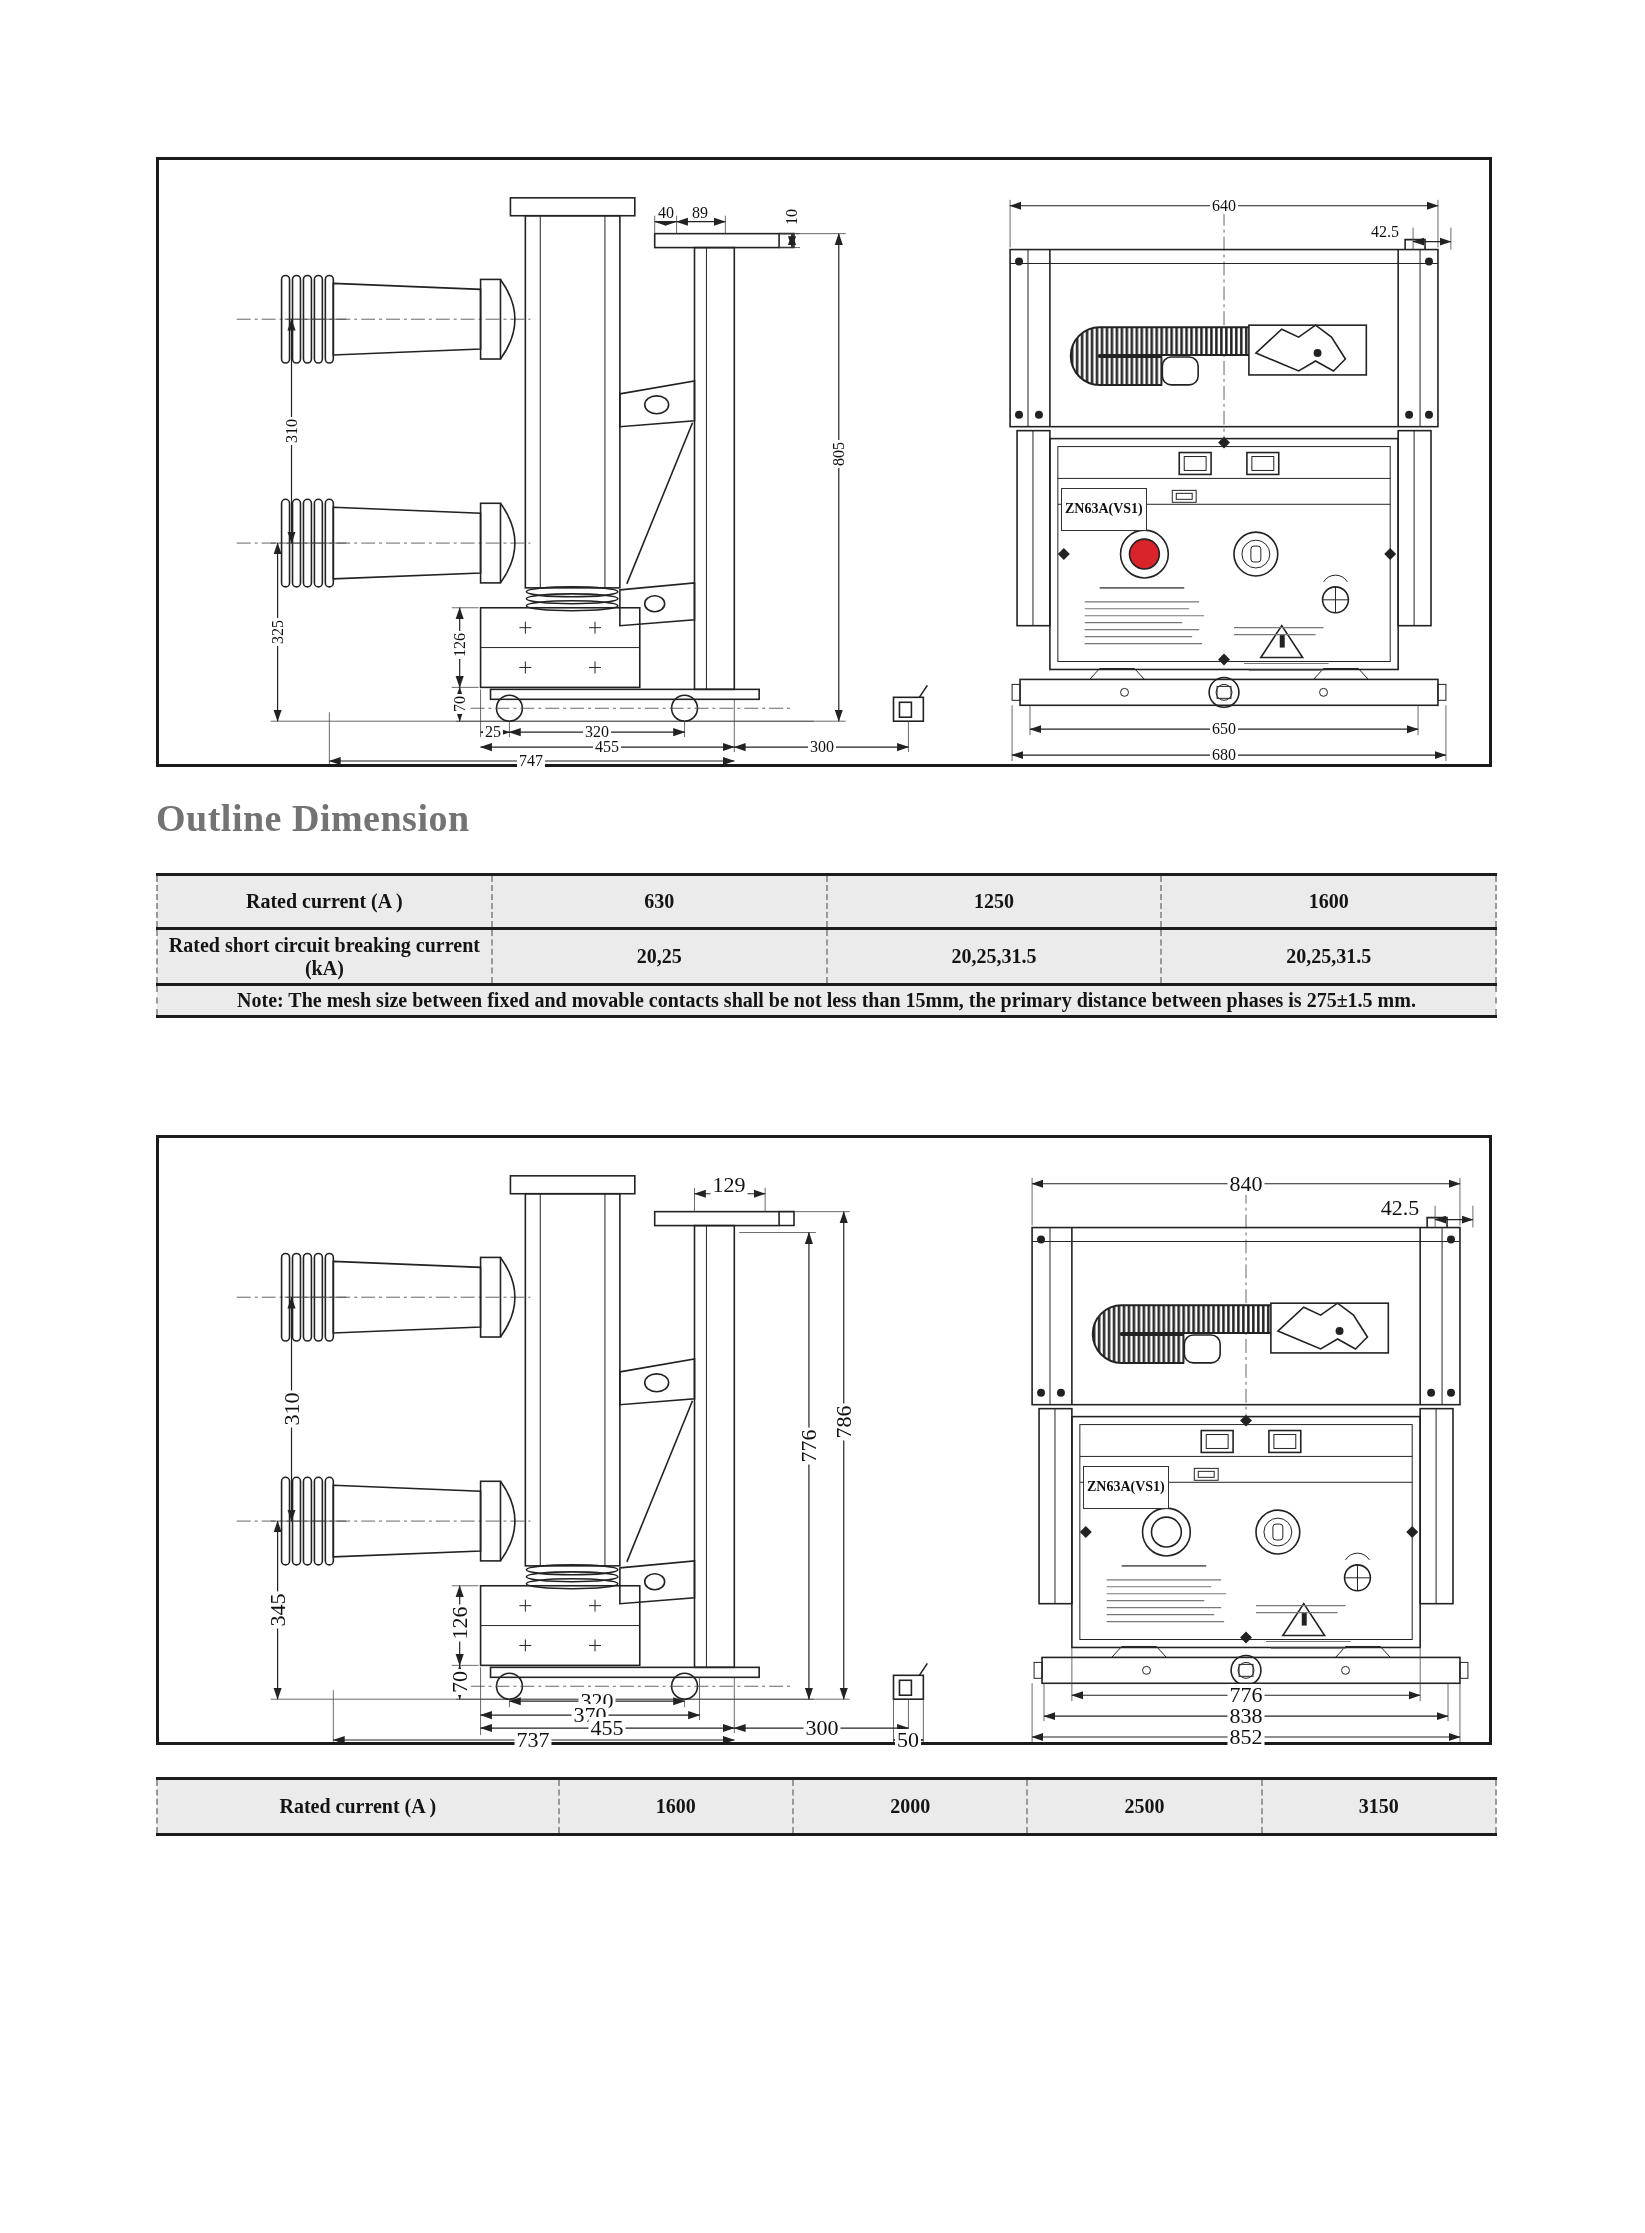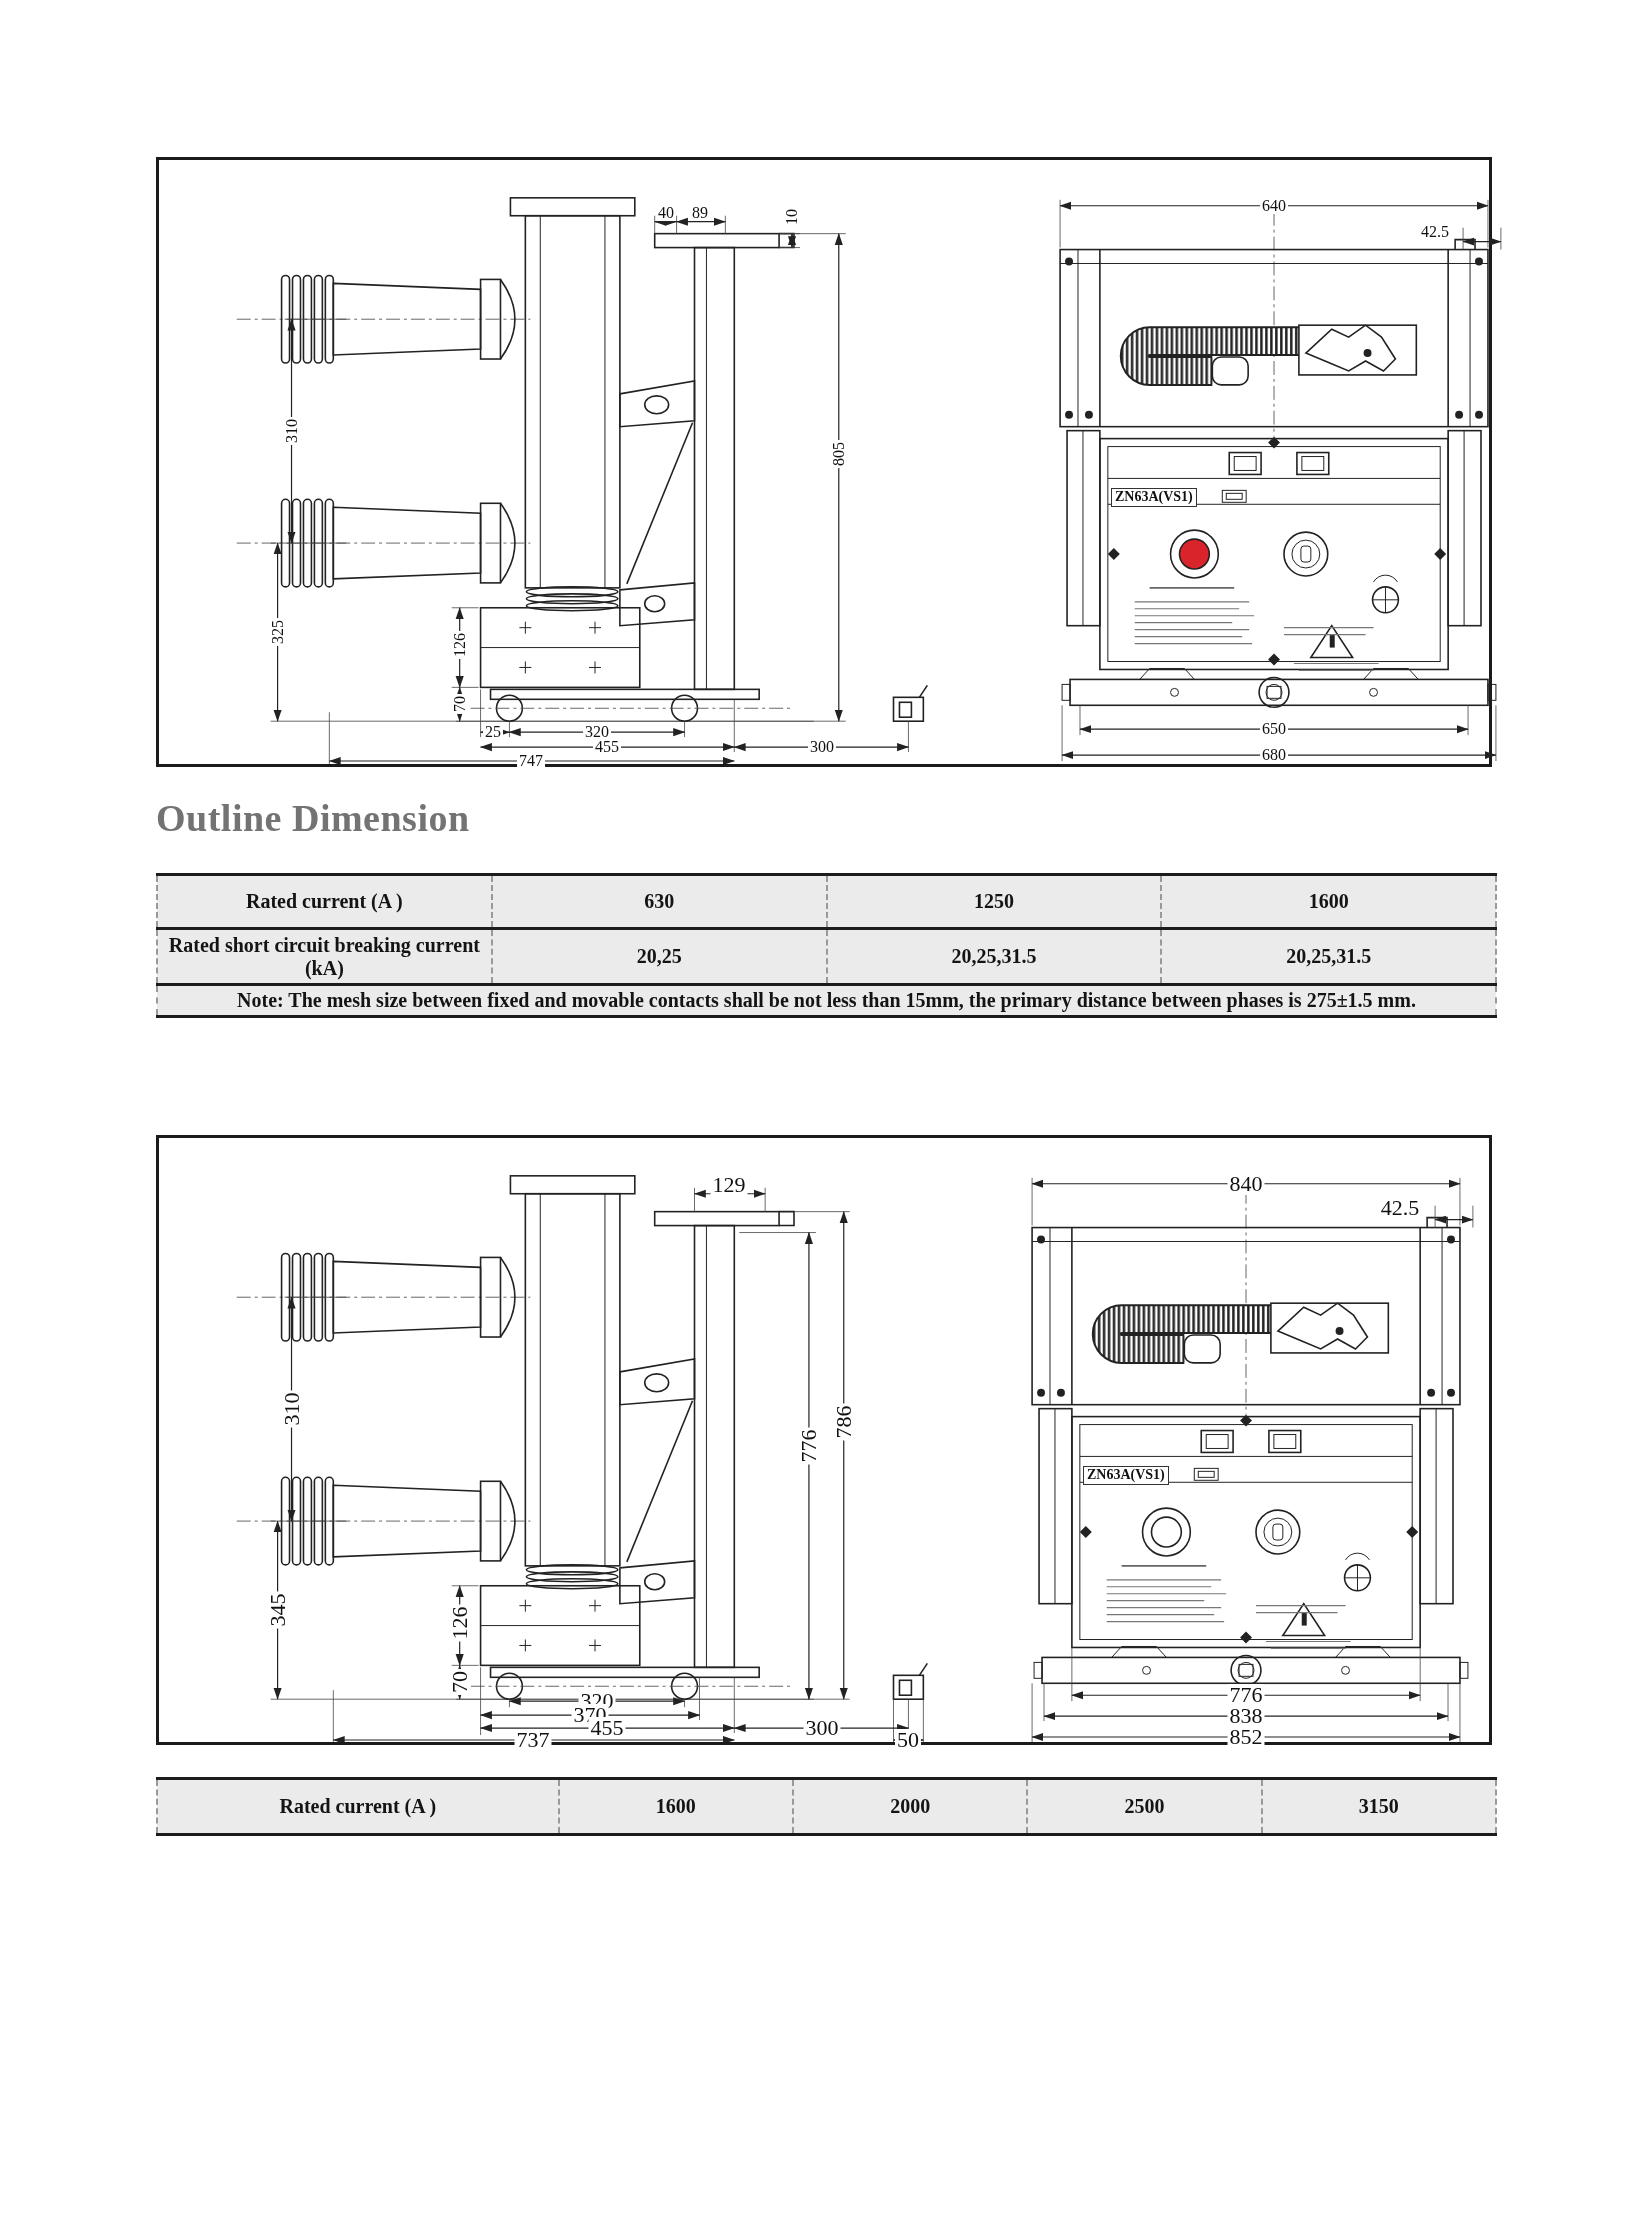--- a/index.html
+++ b/index.html
@@ -6,21 +6,21 @@
   body{width:1646px;height:2234px;position:relative;font-family:"Liberation Serif",serif;color:#111;}
   .figbox{position:absolute;border:3px solid #1b1b1b;background:#fff;}
   .half{position:absolute;top:0;}
   .half svg{display:block;}
   .dl{position:absolute;transform:translate(-50%,-50%);background:#fff;padding:0 2px;line-height:1;
       font-family:"Liberation Serif",serif;color:#111;white-space:nowrap;}
   .rot{transform:translate(-50%,-50%) rotate(-90deg);}
   .f1 .dl{font-size:16px;}
   .f2 .dl{font-size:22px;}
   .plabel{position:absolute;font:bold 14px "Liberation Serif",serif;border:1px solid #333;
-      padding:0 3px;background:#fff;line-height:1.2;white-space:nowrap;}
+      padding:12px 3px;background:#fff;line-height:1.2;white-space:nowrap;}
   #title{position:absolute;left:156px;top:796px;font:bold 38px "Liberation Serif",serif;
       letter-spacing:0.5px;color:#737373;text-align:center;}
   table.spec{position:absolute;border-collapse:collapse;table-layout:fixed;
       border-top:3px solid #1c1c1c;border-bottom:3px solid #1c1c1c;}
   table.spec td{background:#ebebeb;border-left:2px dashed #999;border-right:2px dashed #999;
       border-top:3px solid #1c1c1c;border-bottom:3px solid #1c1c1c;
       text-align:center;vertical-align:middle;font:bold 20px "Liberation Serif",serif;
       color:#141414;padding:2px 8px;}
   td.notecell{font-size:19px;height:25px;padding:0 6px;margin-left:36px;}
   .lblline{display:block;}
@@ -238,21 +238,21 @@
     <span class="dl rot" style="left:263px;top:485px">126</span>
     <span class="dl rot" style="left:263px;top:544px">70</span>
     <span class="dl rot" style="left:642px;top:294px">805</span>
     <span class="dl" style="left:296px;top:572px">25</span>
     <span class="dl" style="left:400px;top:572px">320</span>
     <span class="dl" style="left:410px;top:587px">455</span>
     <span class="dl" style="left:625px;top:587px">300</span>
     <span class="dl" style="left:334px;top:601px">747</span>
   </div>
 
-  <div class="half" style="left:886px;width:468px;height:604px;--btn-fill:#d8242a">
+  <div class="half" style="left:836px;width:468px;height:604px;--btn-fill:#d8242a">
     <svg width="468" height="604" viewBox="0 0 470 607">
       <use href="#fv-body"></use>
       <g class="e">
         <line x1="15" y1="88" x2="15" y2="40"></line>
           <line x1="445" y1="88" x2="445" y2="40"></line>
         <line x1="420" y1="90" x2="420" y2="68"></line>
           <line x1="458" y1="90" x2="458" y2="68"></line>
         <line x1="35" y1="548" x2="35" y2="578"></line>
           <line x1="425" y1="548" x2="425" y2="578"></line>
         <line x1="17" y1="548" x2="17" y2="604"></line>

